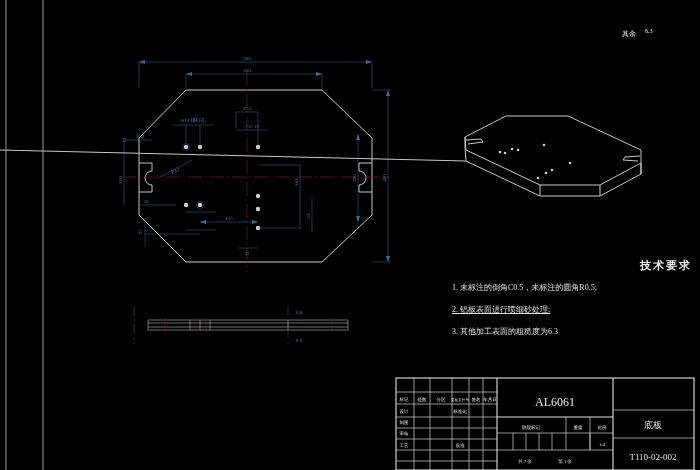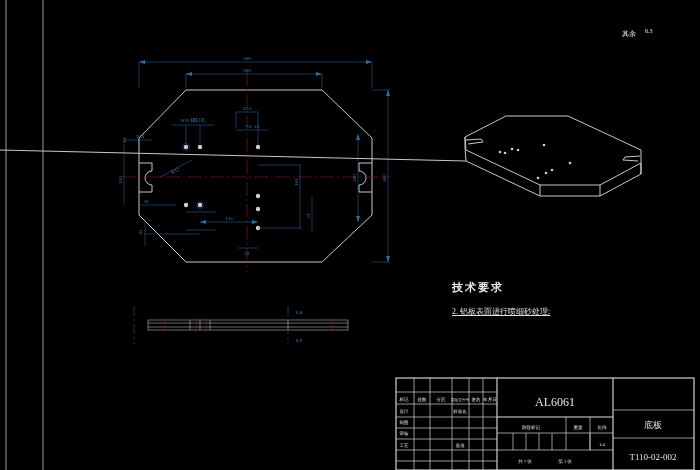--- a/index.html
+++ b/index.html
@@ -243,17 +243,19 @@
       <text class="wt" x="531" y="429" font-size="4.5" text-anchor="middle">阶段标记</text>
       <text class="wt" x="578" y="429" font-size="4.5" text-anchor="middle">重量</text>
       <text class="wt" x="602" y="429" font-size="4.5" text-anchor="middle">比例</text>
       <text class="wt" x="602" y="446" font-size="4.5" text-anchor="middle">1:4</text>
       <text class="wt" x="525" y="463" font-size="4.5" text-anchor="middle">共 7 张</text>
       <text class="wt" x="565" y="463" font-size="4.5" text-anchor="middle">第 1 张</text>
     </g>
   </svg>
 
   <div style="position:absolute;left:452px;top:258px;width:240px;">
-    <div style="text-align:left;color:#ededed;font-size:11px;font-weight:bold;font-family:'Liberation Serif',serif;letter-spacing:2px;margin-top:22px;">技术要求</div>
+    <div style="text-align:right;color:#ededed;font-size:11px;font-weight:bold;font-family:'Liberation Serif',serif;letter-spacing:2px;">技术要求</div>
+    <div style="color:#e0e0e0;font-size:8px;font-family:'Liberation Serif',serif;margin-top:11px;line-height:1.1;">1. 未标注的倒角C0.5，未标注的圆角R0.5;</div>
     <div style="color:#e0e0e0;font-size:8px;font-family:'Liberation Serif',serif;margin-top:13px;line-height:1.1;text-decoration:underline;">2. 铝板表面进行喷细砂处理;</div>
+    <div style="color:#e0e0e0;font-size:8px;font-family:'Liberation Serif',serif;margin-top:13px;line-height:1.1;">3. 其他加工表面的粗糙度为6.3</div>
   </div>
 
 </div>
 
 </body></html>

